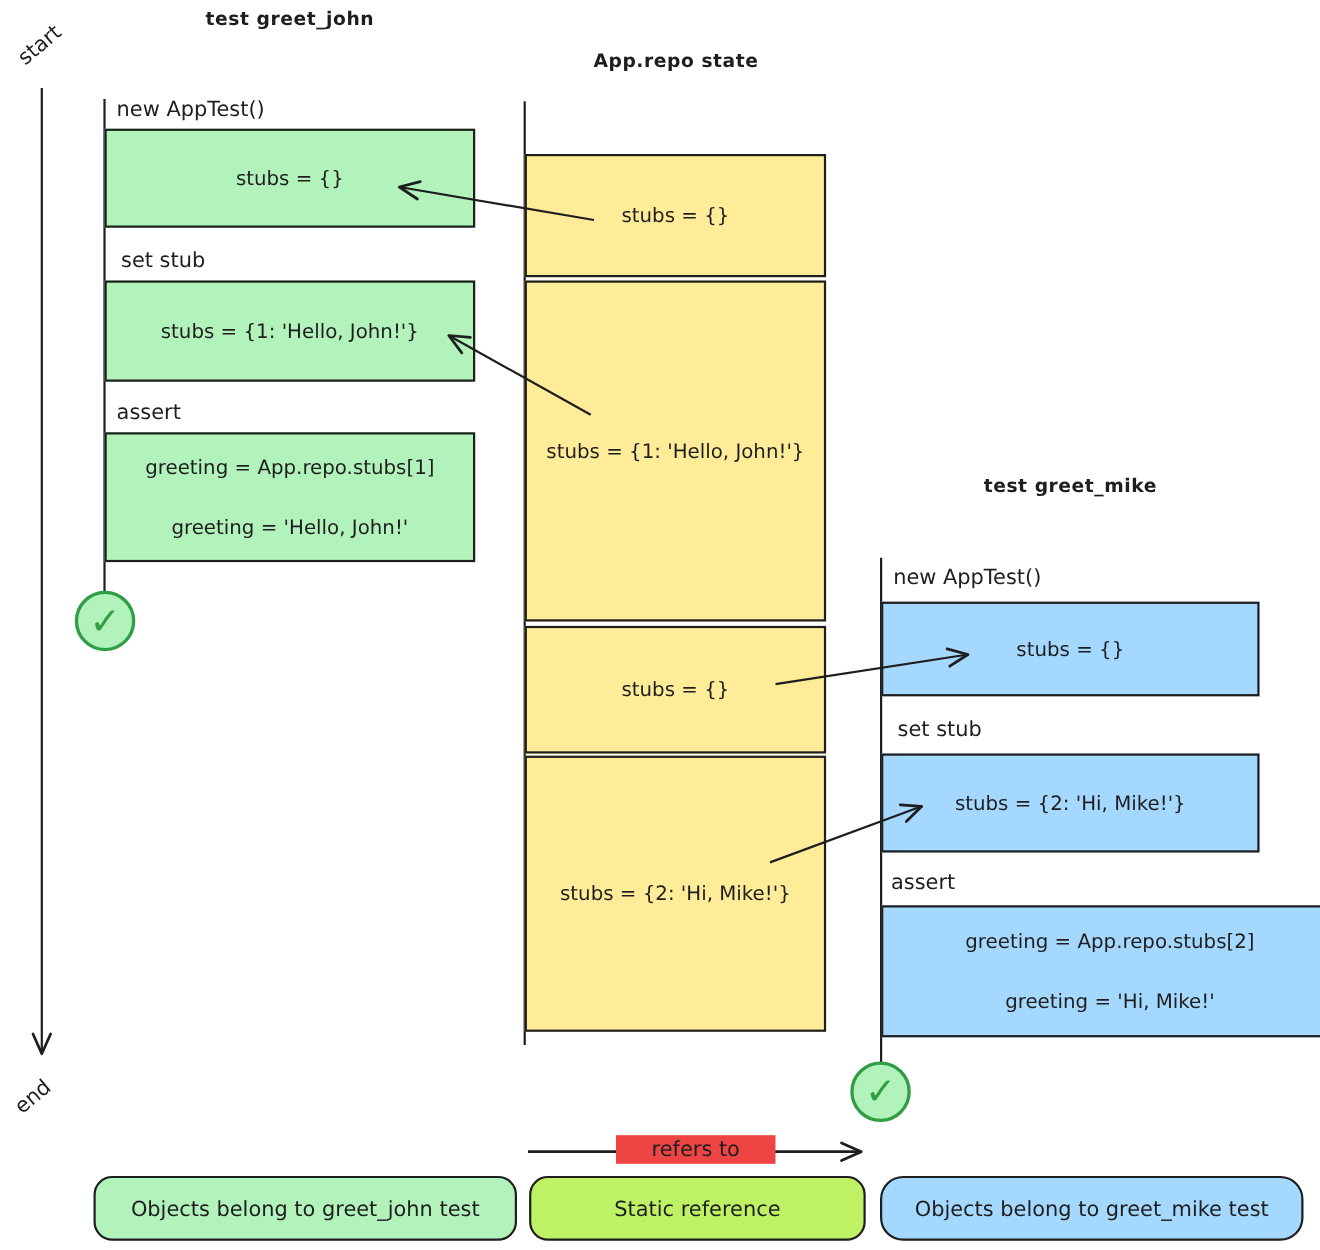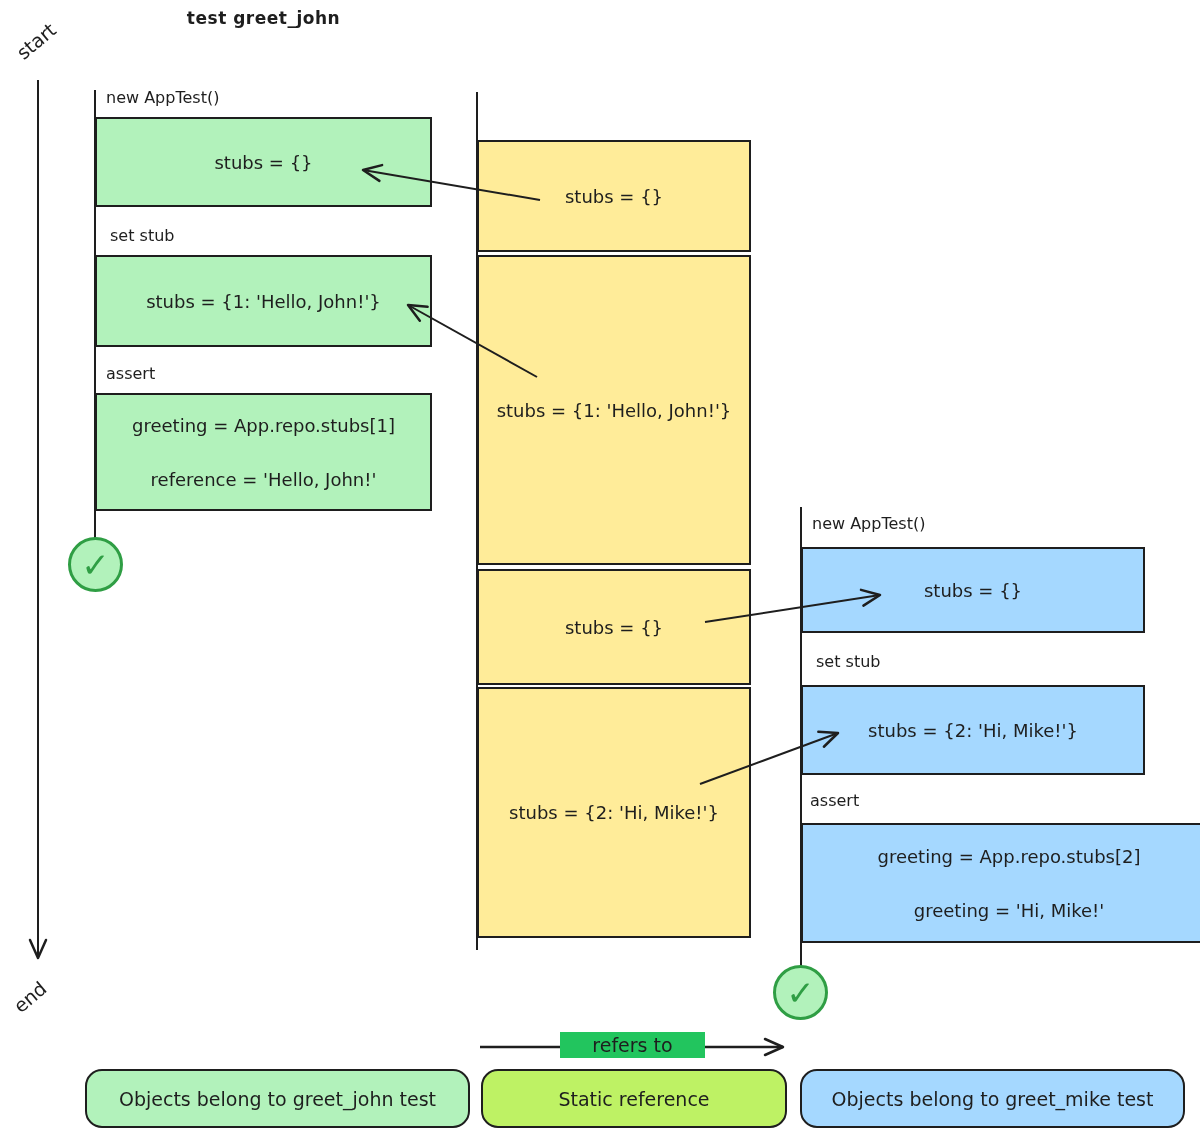--- a/index.html
+++ b/index.html
@@ -24,21 +24,21 @@
     position: absolute;
     font-size: 17px;
     font-weight: bold;
     text-align: center;
     letter-spacing: .5px;
     z-index: 1;
     white-space: nowrap;
   }
   .step-label {
     position: absolute;
-    font-size: 16px;
+    font-size: 19px;
     z-index: 1;
     white-space: nowrap;
   }
   .box {
     position: absolute;
     border: 2.5px solid #1e1e1e;
     display: flex;
     flex-direction: column;
     align-items: center;
     justify-content: center;
@@ -71,41 +71,41 @@
     transform: rotate(-40deg);
     z-index: 1;
     white-space: nowrap;
   }
   .refers-label {
     position: absolute;
     left: 560px; top: 1032px;
     width: 145px;
     text-align: center;
     font-size: 19px;
-    background: #22c55e;
+    background: #ef4444;
     padding: 2px 4px;
     z-index: 6;
     white-space: nowrap;
   }
   .legend-pill {
     position: absolute;
     top: 1069px;
     height: 59px;
     border: 2.5px solid #1e1e1e;
     border-radius: 17px;
     display: flex;
     align-items: center;
     justify-content: center;
     font-size: 19px;
     z-index: 1;
     white-space: nowrap;
   }
   .legend-pill.green  { background: #b2f2bb; left: 85px;  width: 385px; align-items: center; }
   .legend-pill.yellow { background: #bef264; left: 481px; width: 306px; }
-  .legend-pill.blue   { background: #a5d8ff; left: 800px; width: 385px; }
+  .legend-pill.blue   { background: #a5d8ff; left: 800px; width: 385px; border-radius: 21px; }
 </style>
 </head>
 <body>
 
 <div class="canvas">
 
   <svg id="axis-layer" class="layer">
     <defs>
       <marker id="ah" markerWidth="26" markerHeight="26" refX="22" refY="12" orient="auto" markerUnits="userSpaceOnUse">
         <path d="M4,4 L22,12 L4,20" fill="none" stroke="#1e1e1e" stroke-width="2.5" stroke-linecap="round" stroke-linejoin="round"></path>
@@ -128,41 +128,43 @@
   </div>
 
   <div class="step-label" style="left:110px; top:226px;">set stub</div>
   <div class="box green" style="left:95px; top:255px; width:337px; height:92px;">
     <div>stubs = {1: 'Hello, John!'}</div>
   </div>
 
   <div class="step-label" style="left:106px; top:364px;">assert</div>
   <div class="box green" style="left:95px; top:393px; width:337px; height:118px;">
     <div>greeting = App.repo.stubs[1]</div>
-    <div>reference = 'Hello, John!'</div>
+    <div>greeting = 'Hello, John!'</div>
   </div>
 
   <div class="check-circle" style="left:68px; top:537px;">
     <span>✓</span>
   </div>
 
+  <div class="col-title" style="left:477px; top:46px; width:275px; font-weight:bold;">App.repo state</div>
 
   <div class="box yellow" style="left:477px; top:140px; width:274px; height:112px;">
     <div>stubs = {}</div>
   </div>
   <div class="box yellow" style="left:477px; top:255px; width:274px; height:310px;">
     <div>stubs = {1: 'Hello, John!'}</div>
   </div>
   <div class="box yellow" style="left:477px; top:569px; width:274px; height:116px;">
     <div>stubs = {}</div>
   </div>
   <div class="box yellow" style="left:477px; top:687px; width:274px; height:251px;">
     <div>stubs = {2: 'Hi, Mike!'}</div>
   </div>
 
+  <div class="col-title" style="left:801px; top:432px; width:344px;">test greet_mike</div>
 
   <div class="step-label" style="left:812px; top:514px;">new AppTest()</div>
   <div class="box blue" style="left:801px; top:547px; width:344px; height:86px;">
     <div>stubs = {}</div>
   </div>
 
   <div class="step-label" style="left:816px; top:652px;">set stub</div>
   <div class="box blue" style="left:801px; top:685px; width:344px; height:90px;">
     <div>stubs = {2: 'Hi, Mike!'}</div>
   </div>

